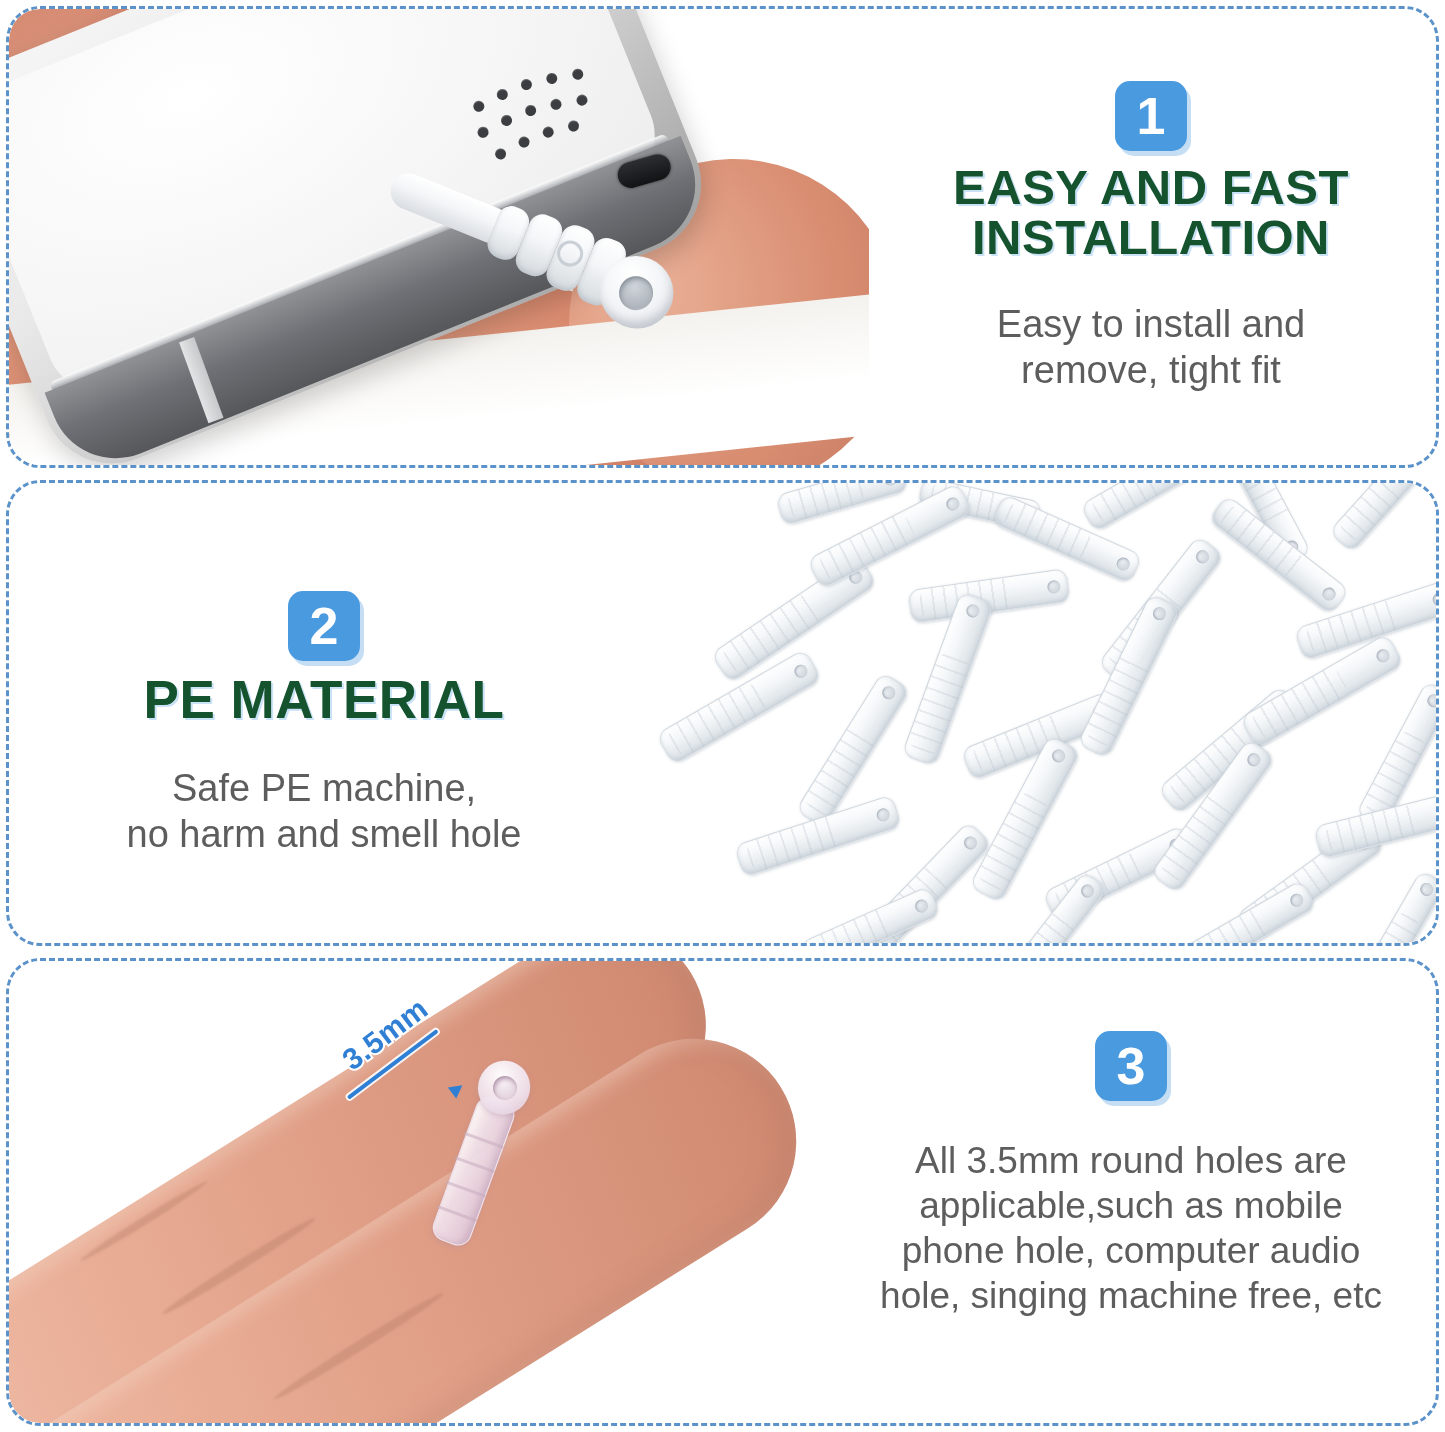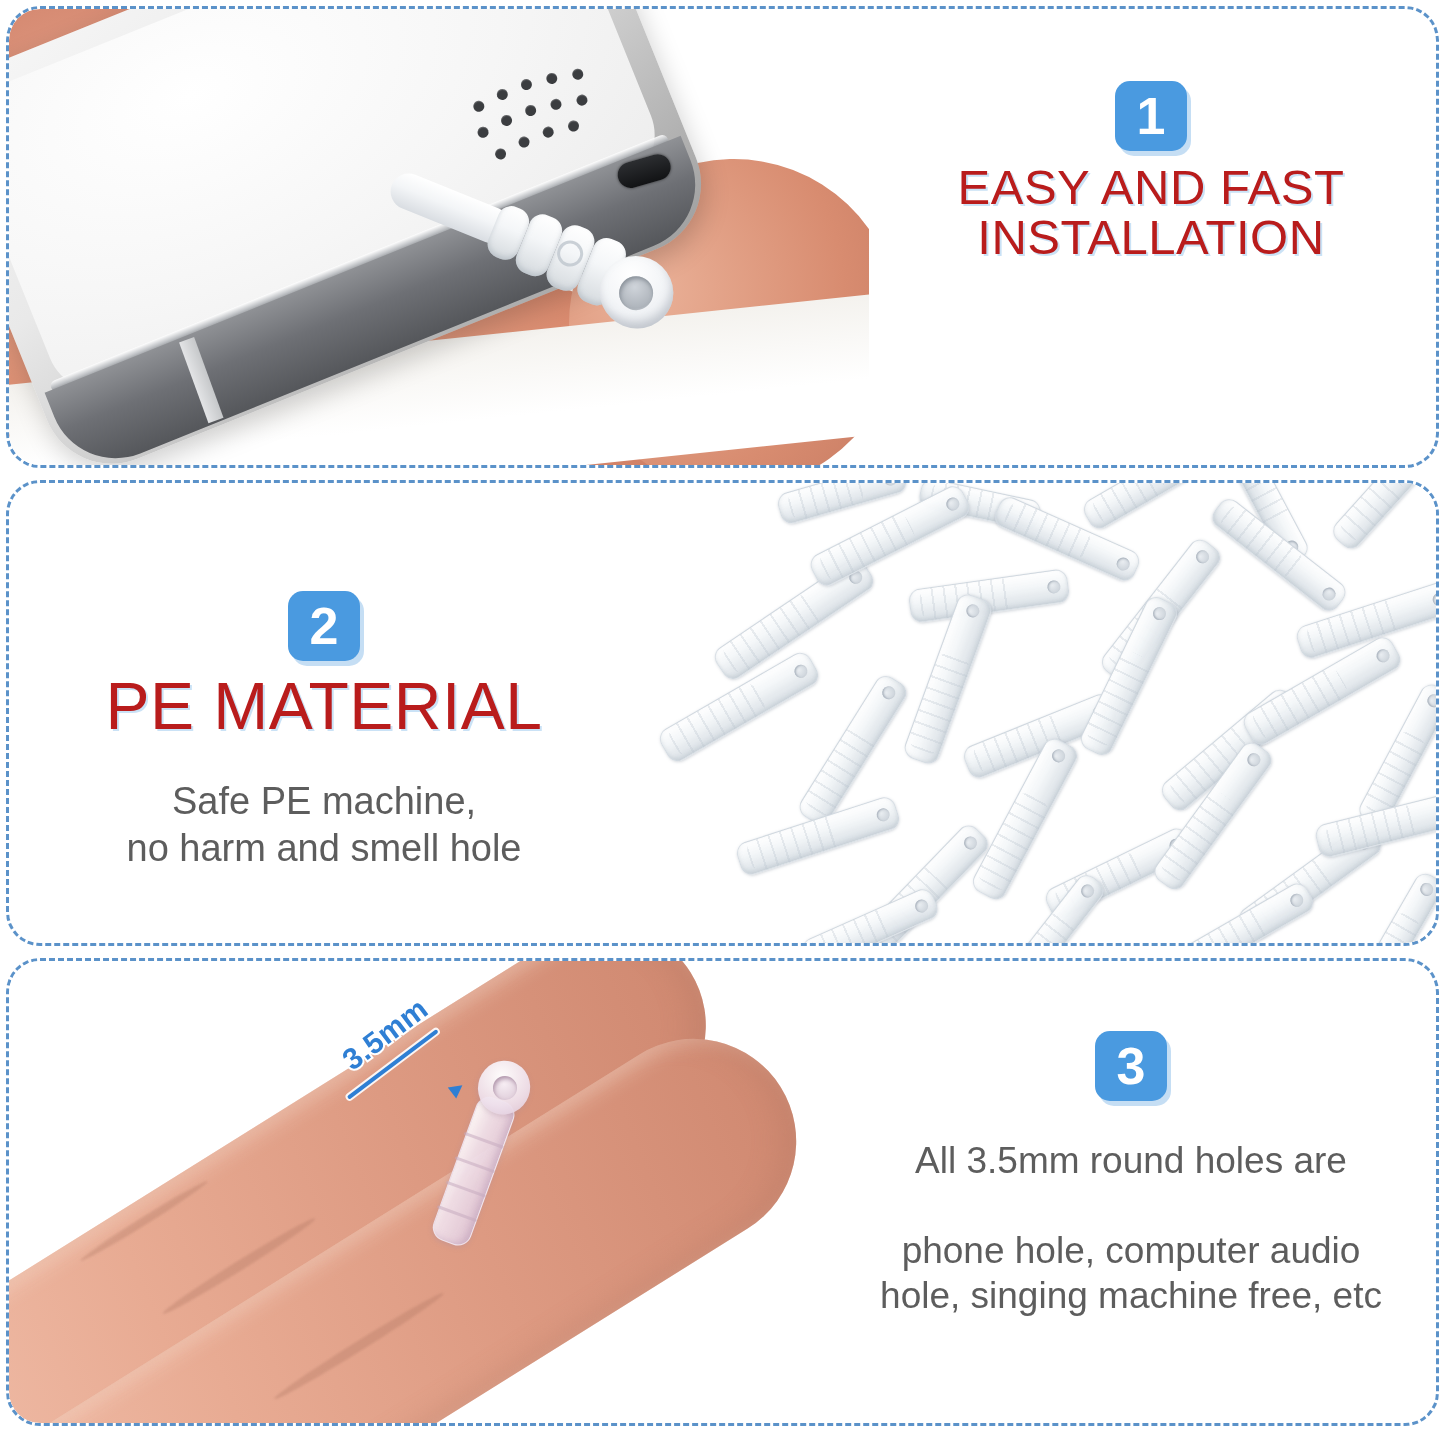--- a/index.html
+++ b/index.html
@@ -14,32 +14,32 @@
 
   .panel-inner{position:absolute;inset:0;overflow:hidden;border-radius:31px;}
 
   
   .textblock{position:absolute;text-align:center;}
   .badge{width:72px;height:70px;border-radius:15px;background:#4a9ae0;
          display:flex;align-items:center;justify-content:center;
          color:#ffffff;font-size:52px;font-weight:bold;line-height:1;
          box-shadow:4px 5px 0 rgba(150,195,235,.55);
          font-family:"Liberation Sans",sans-serif;margin:0 auto;}
-  .headline{color:#b91c1c;font-weight:normal;letter-spacing:.5px;line-height:1.02;
+  .headline{color:#14532d;font-weight:bold;letter-spacing:.5px;line-height:1.02;
             text-shadow:2px 2px 0 rgba(150,198,238,.5);margin:12px 0 6px;}
   .subtext{color:#5d5d5d;line-height:1.22;font-weight:normal;}
 
   
   #p1-text{left:852px;top:72px;width:580px;}
   #p1-text .headline{font-size:49px;}
   #p1-text .subtext{font-size:38px;}
 
   
   #p2-text{left:30px;top:108px;width:570px;}
-  #p2-text .headline{font-size:66px;}
+  #p2-text .headline{font-size:53px;}
   #p2-text .subtext{font-size:38px;}
 
   
   #p3-text{left:812px;top:70px;width:620px;}
   #p3-text .headline{font-size:49px;}
   #p3-text .subtext{font-size:37px;}
 
   
   #photo-1{position:absolute;left:0;top:0;width:860px;height:458px;
            background:#ffffff;overflow:hidden;}
@@ -203,20 +203,24 @@
           <div id="plug-hole"></div>
         </div>
       </div>
 
       <div class="textblock" id="p1-text">
         <div class="badge">1</div>
         <h2 class="headline">
           <span>EASY AND FAST</span><br>
           <span>INSTALLATION</span>
         </h2>
+        <p class="subtext">
+          <span>Easy to install and</span><br>
+          <span>remove, tight fit</span>
+        </p>
       </div>
 
     </div>
   </section>
 
   <section class="panel" id="panel-2">
     <div class="panel-inner">
 
       <div class="textblock" id="p2-text">
         <div class="badge">2</div>
@@ -288,21 +292,21 @@
           <div class="p3-notch" style="top:160px"></div>
           <div id="p3-loop"></div>
           <div id="p3-hole"></div>
         </div>
       </div>
 
       <div class="textblock" id="p3-text">
         <div class="badge">3</div>
         <p class="subtext">
           <span>All 3.5mm round holes are</span><br>
-          <br>
+          <span>applicable,such as mobile</span><br>
           <span>phone hole, computer audio</span><br>
           <span>hole, singing machine free, etc</span>
         </p>
       </div>
 
     </div>
   </section>
 
   <div id="callout">
     <div id="callout-label">3.5mm</div>

